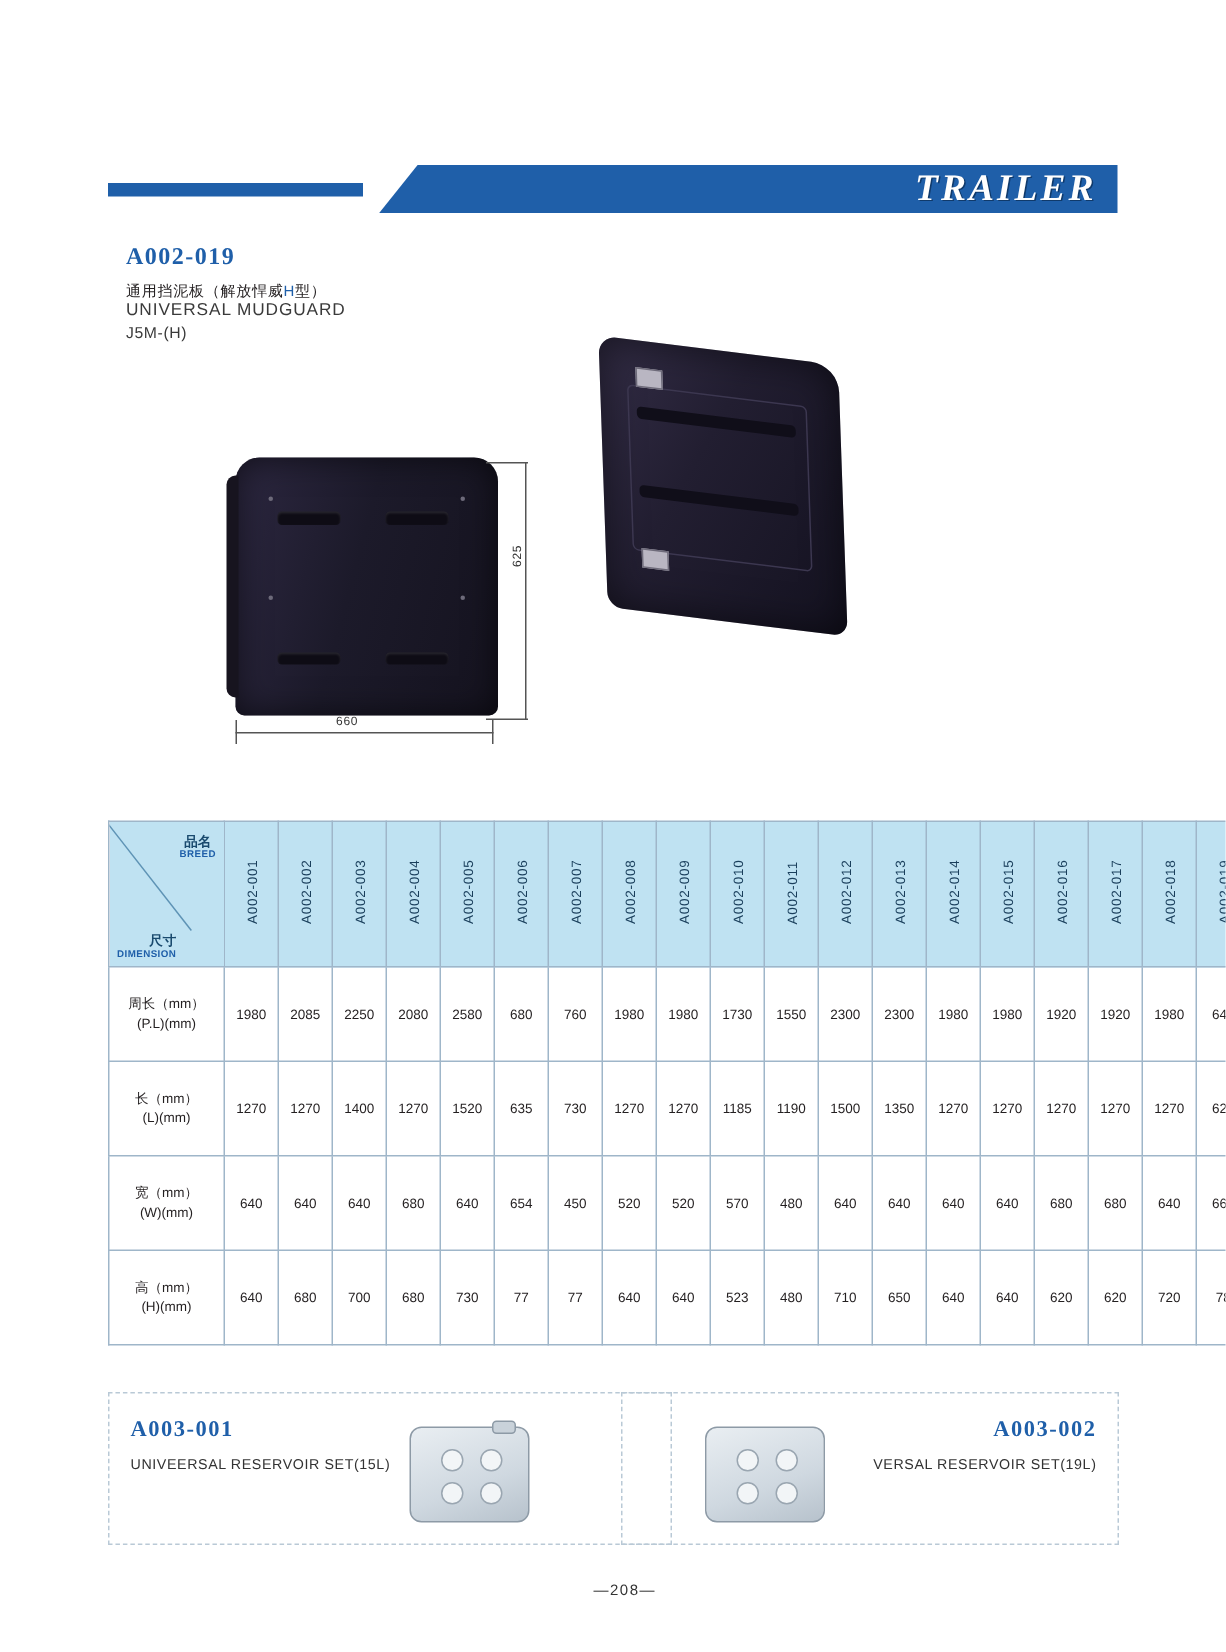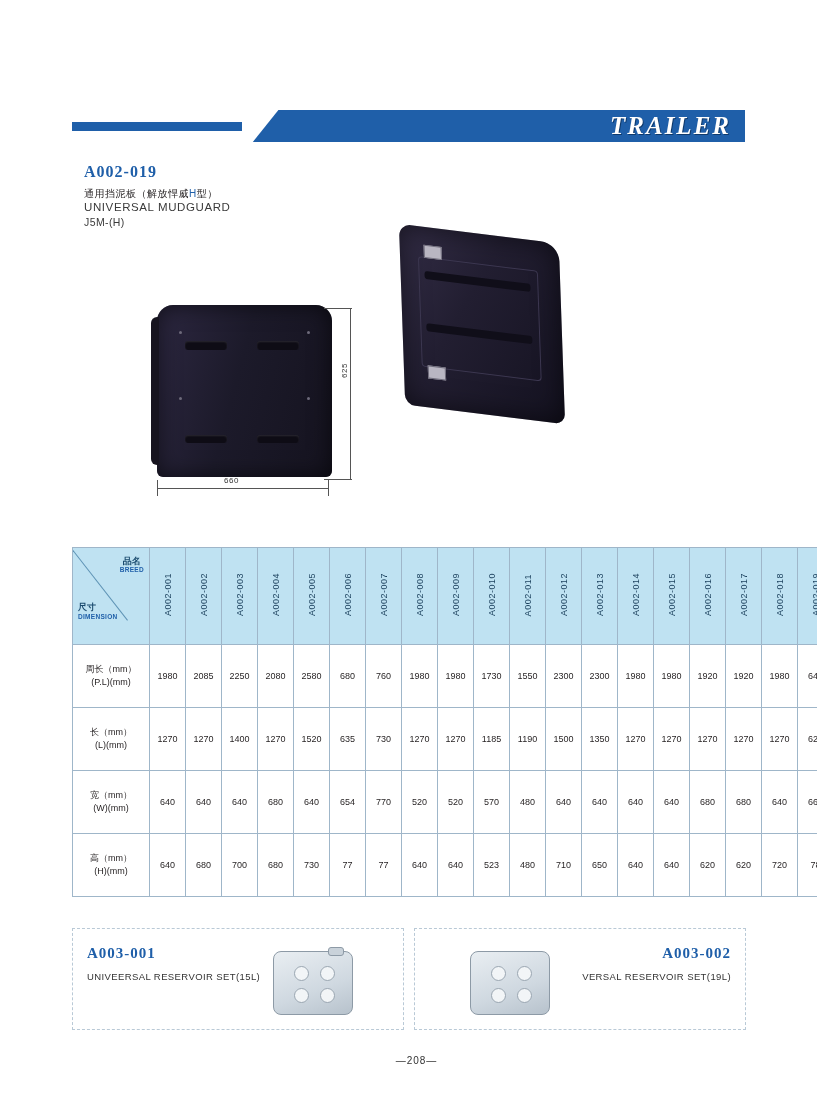--- a/index.html
+++ b/index.html
@@ -271,22 +271,22 @@
     content:"";
     position: absolute;
     left: -6px; top: -6px;
     width: 130%; height: 1px;
     background: #5e93b5;
     transform-origin: left top;
     transform: rotate(52deg);
   }
   .hdr-corner .bl {
     position: absolute;
-    left: 5px; bottom: 24px;
-    text-align: left;
+    left: 5px; bottom: 4px;
+    text-align: right;
     line-height: 1.15;
   }
   .hdr-corner .tr {
     position: absolute;
     right: 5px; top: 8px;
     line-height: 1.15;
   }
   .hdr-corner .cn { font-size: 9px; color: #1a4a6e; }
   .hdr-corner .en { font-size: 6.5px; color: #1f5fa9; letter-spacing: .3px; }
 
@@ -325,21 +325,21 @@
     width: 673px;
     height: 100px;
   }
   .bcard {
     position: absolute;
     top: 0;
     width: 330px;
     height: 100px;
     border: 1px dashed #b9c9d6;
   }
-  .bcard.left { left: 0; }
+  .bcard.left { left: 0; padding-left: 44px; }
   .bcard.right { left: 342px; }
   .bcard .code {
     position: absolute;
     top: 16px;
     font-family: "Liberation Serif", serif;
     font-weight: bold;
     font-size: 15px;
     color: #1f5fa9;
     letter-spacing: 1px;
   }
@@ -539,21 +539,21 @@
           <td class="rowhead">
             <div>宽（mm）</div>
             <div>(W)(mm)</div>
           </td>
           <td class="val">640</td>
           <td class="val">640</td>
           <td class="val">640</td>
           <td class="val">680</td>
           <td class="val">640</td>
           <td class="val">654</td>
-          <td class="val">770</td>
+          <td class="val">450</td>
           <td class="val">520</td>
           <td class="val">520</td>
           <td class="val">570</td>
           <td class="val">480</td>
           <td class="val">640</td>
           <td class="val">640</td>
           <td class="val">640</td>
           <td class="val">640</td>
           <td class="val">680</td>
           <td class="val">680</td>

